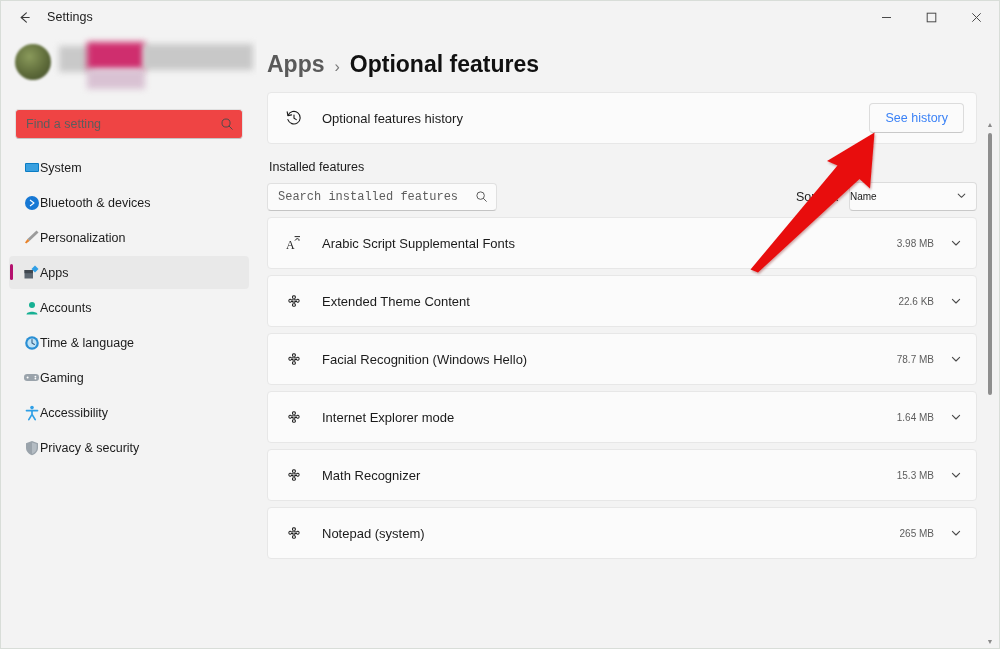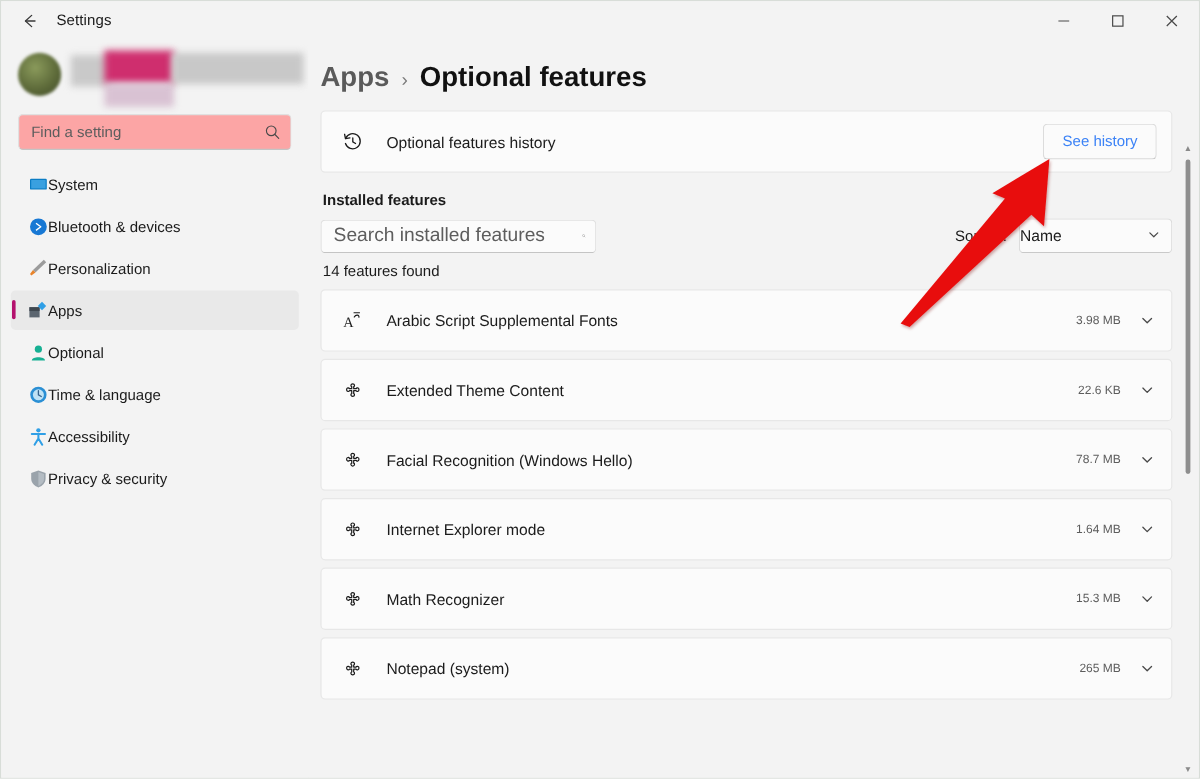--- a/index.html
+++ b/index.html
@@ -86,23 +86,23 @@
   .blur-a, .blur-b, .blur-c, .blur-d {
     position: absolute;
     filter: blur(3px);
   }
   .blur-a { left: 0;   top: 4px;  width: 36px; height: 26px; background: #c9c9c9; }
   .blur-b { left: 28px;top: 0px;  width: 58px; height: 28px; background: #cf2e6e; }
   .blur-c { left: 28px;top: 27px; width: 58px; height: 20px; background: #d9c2d3; }
   .blur-d { left: 84px;top: 2px;  width: 110px;height: 26px; background: #c8c8c8; }
 
   .search-wrap {
-    margin: 4px 6px 10px 6px;
+    margin: 18px 6px 10px 6px;
     height: 30px;
-    background: #fca5a5;
+    background: #ef4444;
     border: 1px solid #e0e0e0;
     border-bottom: 1px solid #c4c4c4;
     border-radius: 4px;
     display: flex;
     align-items: center;
     padding: 0 8px 0 10px;
   }
   .search-wrap input {
     border: 0; outline: 0; background: transparent;
     font-family: inherit; font-size: 12.5px;
@@ -196,21 +196,21 @@
     border-radius: 4px;
     height: 30px;
     padding: 0 15px;
     font-family: inherit;
     font-size: 12.5px;
     cursor: default;
   }
 
   .section-title {
     font-size: 12.5px;
-    font-weight: 700;
+    font-weight: 400;
     color: #1b1b1b;
     margin: 16px 0 8px 2px;
   }
   .filter-row {
     display: flex;
     align-items: center;
     margin-bottom: 6px;
   }
   .list-search {
     width: 230px;
@@ -218,41 +218,41 @@
     background: #fbfbfb;
     border: 1px solid #e0e0e0;
     border-bottom: 1px solid #c4c4c4;
     border-radius: 4px;
     display: flex;
     align-items: center;
     padding: 0 8px 0 10px;
   }
   .list-search input {
     border: 0; outline: 0; background: transparent;
-    font-family: Liberation Sans, sans-serif; font-size: 16px;
+    font-family: Liberation Mono, monospace; font-size: 12px;
     color: #202020; flex: 1;
   }
   .list-search input::placeholder { color: #5d5d5d; }
   .sort-wrap {
     margin-left: auto;
     display: flex;
     align-items: center;
     gap: 10px;
   }
   .sort-label { font-size: 12.5px; color: #1b1b1b; }
   .sort-select {
     width: 128px; height: 29px;
     background: #fbfbfb;
     border: 1px solid #dcdcdc;
     border-bottom-color: #c9c9c9;
     border-radius: 4px;
     display: flex;
     align-items: center;
     padding: 0 9px 0 0;
-    font-size: 13px;
+    font-size: 10px;
     color: #1b1b1b;
   }
   .sort-select .chev { margin-left: auto; color: #4a4a4a; }
 
   .found-text {
     font-size: 12.5px;
     color: #1b1b1b;
     margin: 8px 0 8px 2px;
   }
 
@@ -403,34 +403,45 @@
           <span class="nav-label">Apps</span>
         </div>
 
         <div class="nav-item">
           <span class="nav-icon">
             <svg width="16" height="16" viewBox="0 0 16 16">
               <circle cx="8" cy="5" r="3" fill="#16b093"></circle>
               <path d="M2.5 14.5 C2.5 10.8, 13.5 10.8, 13.5 14.5 Z" fill="#16b093"></path>
             </svg>
           </span>
-          <span class="nav-label">Optional</span>
+          <span class="nav-label">Accounts</span>
         </div>
 
         <div class="nav-item">
           <span class="nav-icon">
             <svg width="16" height="16" viewBox="0 0 16 16">
               <circle cx="8" cy="8" r="6.8" fill="#2a8fd4"></circle>
               <circle cx="8" cy="8" r="4.6" fill="#bfe2f5"></circle>
               <path d="M8 4.6 V8 L10.4 9.4" stroke="#35618a" stroke-width="1.1" fill="none" stroke-linecap="round"></path>
             </svg>
           </span>
           <span class="nav-label">Time &amp; language</span>
         </div>
 
+        <div class="nav-item">
+          <span class="nav-icon">
+            <svg width="17" height="17" viewBox="0 0 17 17">
+              <rect x="1" y="5" width="15" height="7" rx="3.2" fill="#9aa3ab"></rect>
+              <circle cx="4.6" cy="8.5" r="1" fill="#fff"></circle>
+              <circle cx="12.4" cy="7.6" r="0.9" fill="#fff"></circle>
+              <circle cx="12.4" cy="9.6" r="0.9" fill="#fff"></circle>
+            </svg>
+          </span>
+          <span class="nav-label">Gaming</span>
+        </div>
 
         <div class="nav-item">
           <span class="nav-icon">
             <svg width="16" height="16" viewBox="0 0 16 16">
               <circle cx="8" cy="2.6" r="1.8" fill="#2f9fe6"></circle>
               <path d="M2.5 5.6 H13.5 M8 5.6 V9.4 M8 9.4 L4.8 14.6 M8 9.4 L11.2 14.6" stroke="#2f9fe6" stroke-width="1.7" fill="none" stroke-linecap="round"></path>
             </svg>
           </span>
           <span class="nav-label">Accessibility</span>
         </div>
@@ -488,21 +499,20 @@
             <span>Name</span>
             <span class="chev">
               <svg width="11" height="11" viewBox="0 0 12 12">
                 <path d="M2.4 4.4 L6 8 L9.6 4.4" stroke="currentColor" stroke-width="1.1" fill="none" stroke-linecap="round" stroke-linejoin="round"></path>
               </svg>
             </span>
           </div>
         </div>
       </div>
 
-      <div class="found-text">14 features found</div>
 
       <div class="feature-row">
         <span class="feat-icon">
           <svg width="18" height="18" viewBox="0 0 18 18">
             <text x="1" y="14.5" font-family="Liberation Serif, serif" font-size="12" fill="#1b1b1b">A</text>
             <path d="M10.2 6.2 C11.6 3.6, 14.6 4.4, 14.1 6.4" stroke="#1b1b1b" stroke-width="0.95" fill="none" stroke-linecap="round"></path>
             <path d="M10 2.6 L14.6 2.6" stroke="#1b1b1b" stroke-width="0.95" stroke-linecap="round"></path>
           </svg>
         </span>
         <span class="feat-name">Arabic Script Supplemental Fonts</span>

